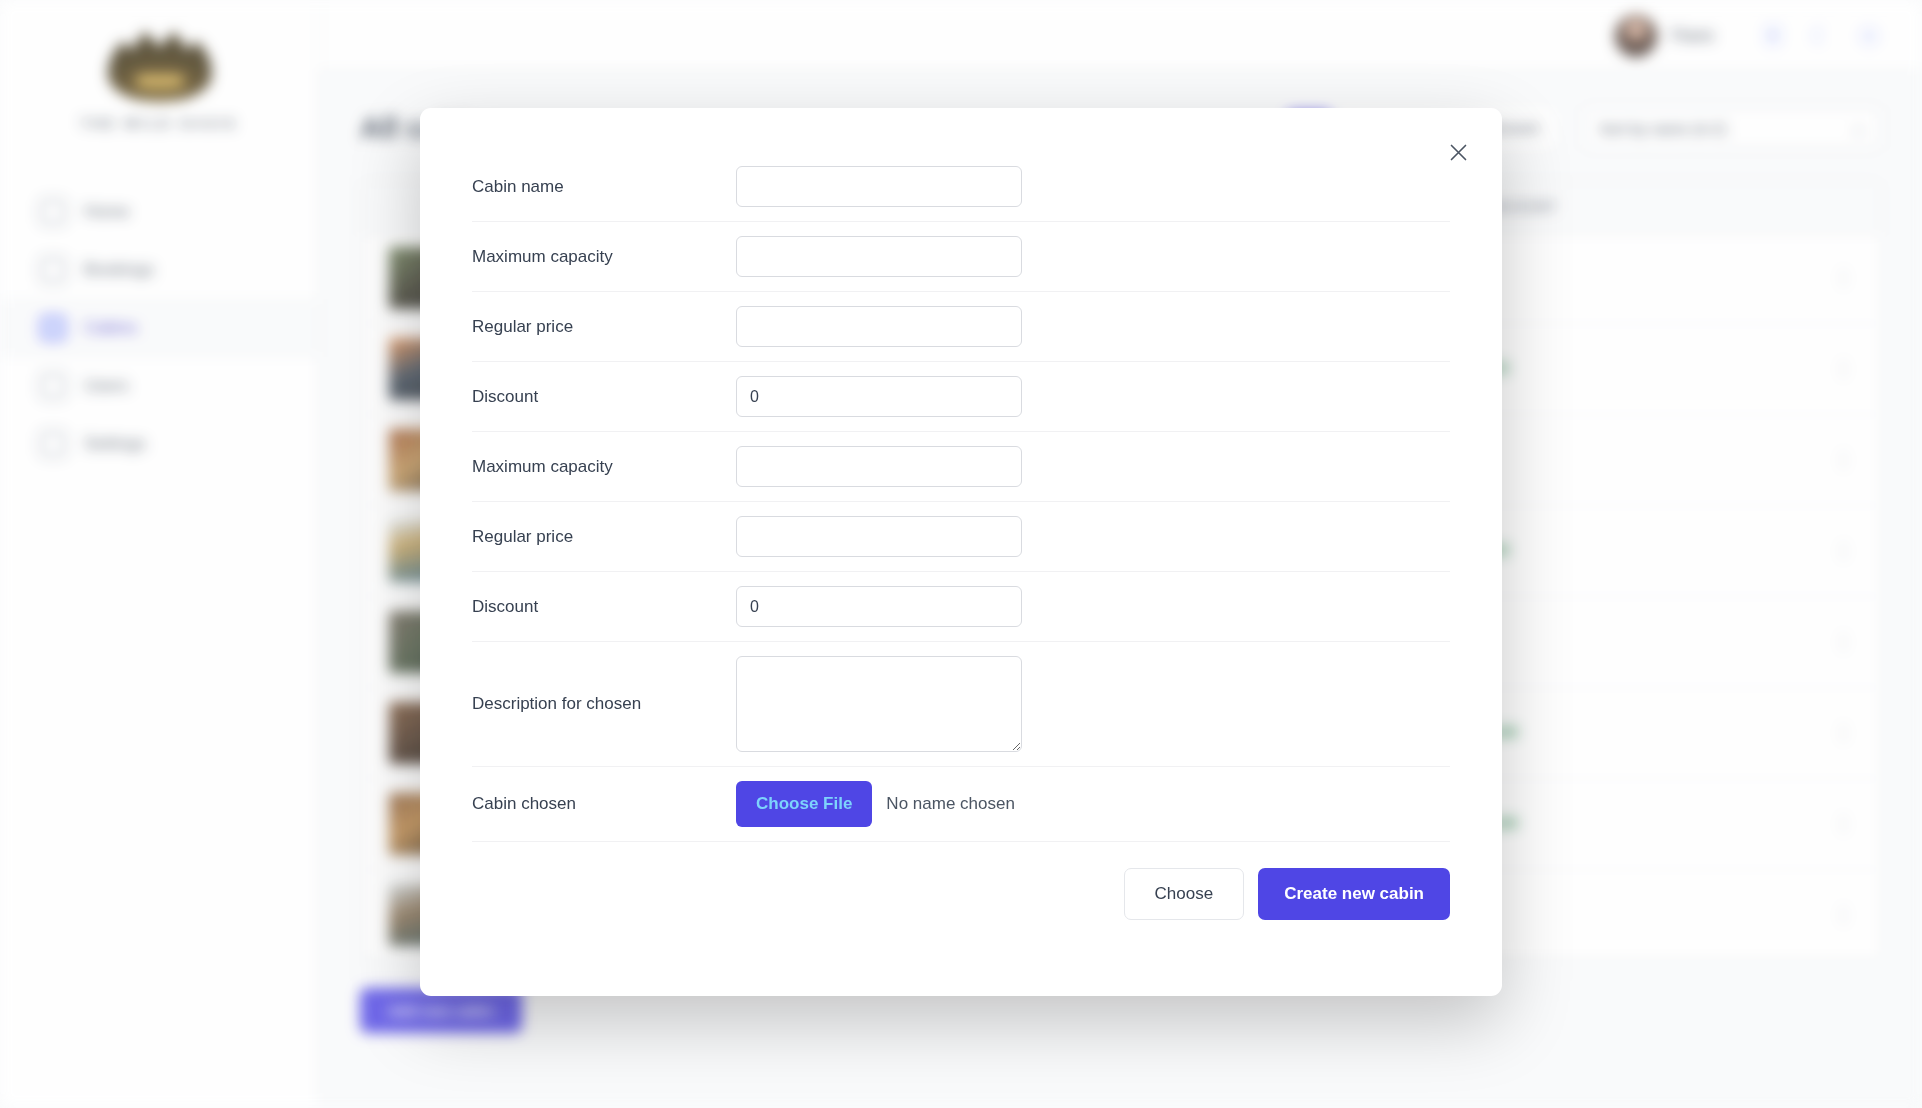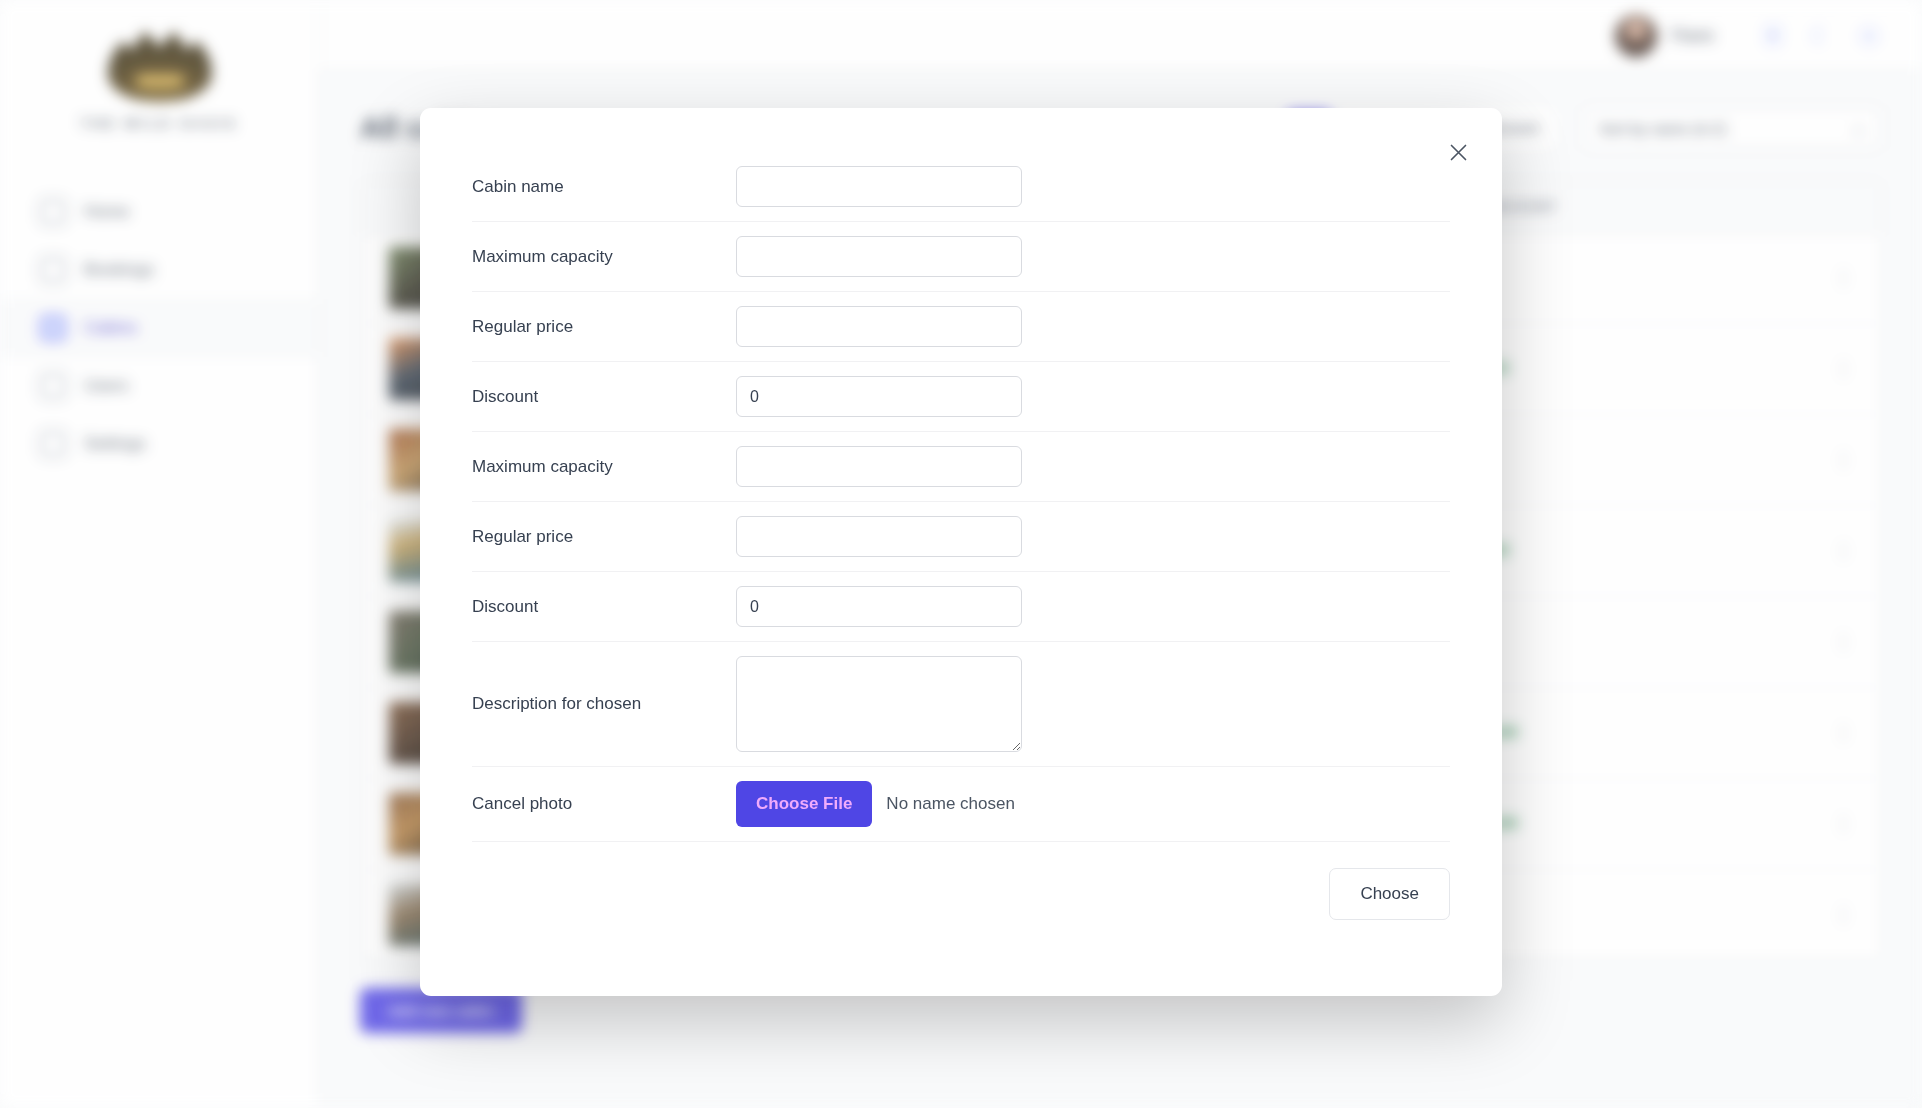--- a/index.html
+++ b/index.html
@@ -197,21 +197,21 @@
     border: 1px solid #d9dbe0; border-radius: 6px;
     background: #fff; color: #374151;
     font-family: "Liberation Sans", sans-serif; font-size: 16px;
     padding: 9px 13px; resize: vertical; outline: none;
   }
   .row-desc { align-items: center; }
 
   
   .file-ctl { display: flex; align-items: center; gap: 14px; }
   #choose-file-btn {
-    background: #4f46e5; color: #f0abfc;
+    background: #4f46e5; color: #7dd3fc;
     border: none; border-radius: 6px;
     font-family: "Liberation Sans", sans-serif;
     font-size: 17px; font-weight: 700;
     padding: 13px 20px; cursor: pointer;
   }
   #file-status { font-size: 17px; color: #4b5563; }
 
   
   #modal-actions {
     display: flex; justify-content: flex-end; align-items: center;
@@ -434,26 +434,27 @@
       </div>
 
       <div class="form-row row-desc">
         <label class="form-label">Description for chosen</label>
         <div class="ctl-wrap">
           <textarea class="txt-area" style=""></textarea>
         </div>
       </div>
 
       <div class="form-row">
-        <label class="form-label">Cancel photo</label>
+        <label class="form-label">Cabin chosen</label>
         <div class="file-ctl">
           <button type="button" id="choose-file-btn">Choose File</button>
           <span id="file-status">No name chosen</span>
         </div>
       </div>
 
       <div id="modal-actions">
         <button type="button" id="cancel-btn">Choose</button>
+        <button type="button" id="submit-btn">Create new cabin</button>
       </div>
 
     </form>
   </div>
 </div>
 
 </body></html>

